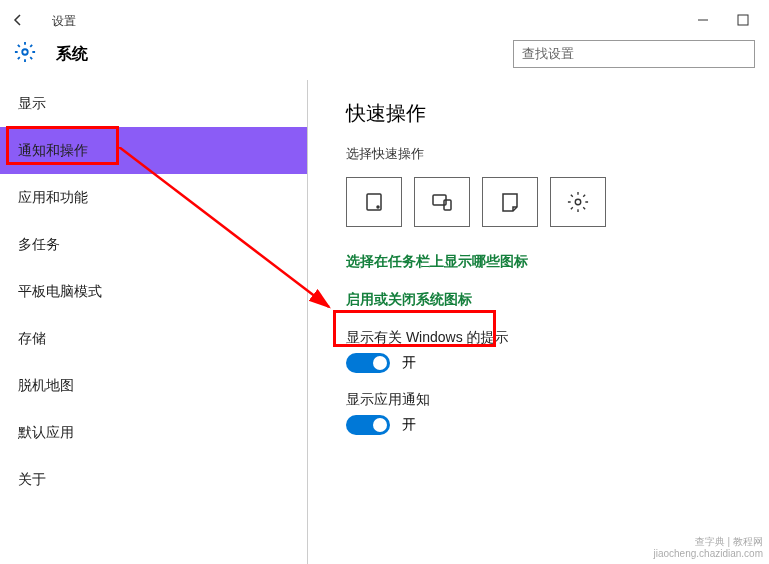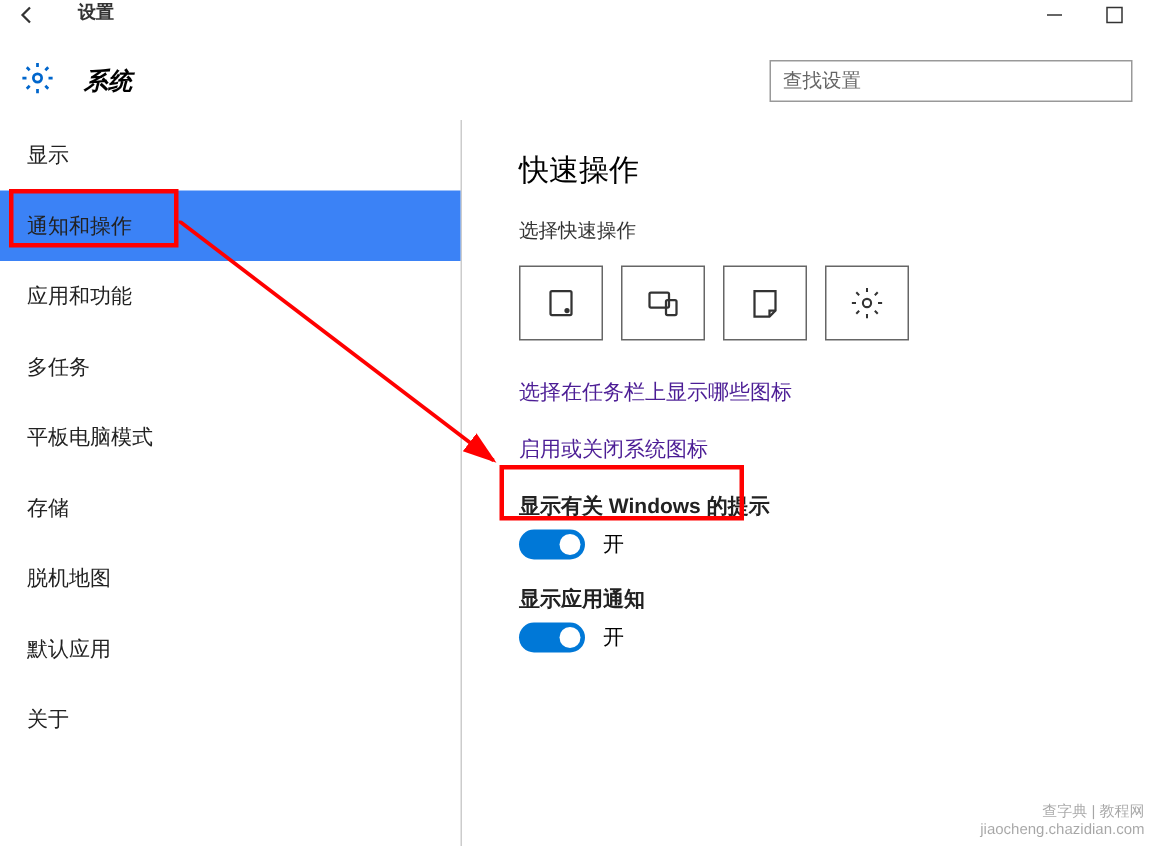--- a/index.html
+++ b/index.html
@@ -1,51 +1,51 @@
 <!DOCTYPE html>
 <html><head>
   <meta charset="utf-8">
   <style>
     * { margin: 0; padding: 0; box-sizing: border-box; font-family: "Microsoft YaHei", "Segoe UI", sans-serif; }
     body { width: 769px; height: 564px; background: #fff; overflow: hidden; position: relative; }
     
-    .titlebar { height: 30px; display: flex; align-items: flex-start; padding: 0 8px; font-weight: bold; }
+    .titlebar { height: 30px; display: flex; align-items: flex-end; padding: 0 8px; }
     .back-btn { width: 20px; height: 20px; display: flex; align-items: center; justify-content: center; cursor: pointer; }
     .title-text { margin-left: 24px; font-size: 12px; color: #333; }
     .win-controls { margin-left: auto; display: flex; gap: 20px; padding-right: 8px; }
     .win-btn { width: 20px; height: 20px; display: flex; align-items: center; justify-content: center; cursor: pointer; color: #333; }
     
     .header-row { display: flex; align-items: center; padding: 10px 14px 12px; }
     .gear-icon { color: #0066cc; }
-    .category-title { margin-left: 20px; font-size: 16px; font-weight: 600; font-style: italic; }
+    .category-title { margin-left: 20px; font-size: 16px; font-weight: 600; }
     .search-box { margin-left: auto; width: 242px; height: 28px; border: 1px solid #999; padding: 0 8px; font-size: 13px; color: #666; display: flex; align-items: center; }
     
     .content { display: flex; height: calc(100% - 78px); }
     .sidebar { width: 308px; border-right: 1px solid #ccc; }
     .sidebar-item { height: 47px; display: flex; align-items: center; padding-left: 18px; font-size: 14px; color: #222; cursor: pointer; text-align: right; }
-    .sidebar-item.selected { background: #3b82f6; }
+    .sidebar-item.selected { background: #8b5cf6; }
     
     .highlight-red { border: 3px solid #ff0000; position: absolute; pointer-events: none; z-index: 10; }
     .hl-selected-item { left: 6px; top: 126px; width: 113px; height: 39px; }
     .hl-link { left: 333px; top: 310px; width: 163px; height: 37px; }
     
     .arrow-line { position: absolute; z-index: 9; pointer-events: none; left: 119px; top: 147px; }
     
     .panel { flex: 1; padding: 20px 0 0 38px; overflow-y: auto; }
     .section-title { font-size: 20px; font-weight: 400; margin-bottom: 18px; }
     .section-sub { font-size: 13px; color: #333; margin-bottom: 14px; }
     
     .quick-actions { display: flex; gap: 12px; margin-bottom: 26px; }
     .qa-tile { width: 56px; height: 50px; border: 1px solid #666; display: flex; align-items: center; justify-content: center; cursor: pointer; }
     
-    .link-text { color: #4c1d95; font-size: 14px; cursor: pointer; display: block; margin-bottom: 20px; }
+    .link-text { color: #15803d; font-size: 14px; cursor: pointer; display: block; margin-bottom: 20px; font-weight: bold; }
     
     .notif-section-title { font-size: 20px; margin-top: 18px; margin-bottom: 20px; }
     .toggle-row { margin-bottom: 18px; }
-    .toggle-label { font-size: 14px; color: #222; margin-bottom: 6px; font-weight: bold; }
+    .toggle-label { font-size: 14px; color: #222; margin-bottom: 6px; }
     .toggle-wrap { display: flex; align-items: center; gap: 12px; }
     .toggle { width: 44px; height: 20px; border-radius: 10px; background: #0078d7; position: relative; cursor: pointer; }
     .toggle::after { content: ''; position: absolute; right: 3px; top: 3px; width: 14px; height: 14px; border-radius: 50%; background: #fff; }
     .toggle-state { font-size: 14px; }
     
     .watermark { position: absolute; right: 6px; bottom: 4px; font-size: 10px; color: rgba(0,0,0,0.35); text-align: right; line-height: 1.2; margin-left: 20px; }
   </style>
 </head>
 <body>
 

